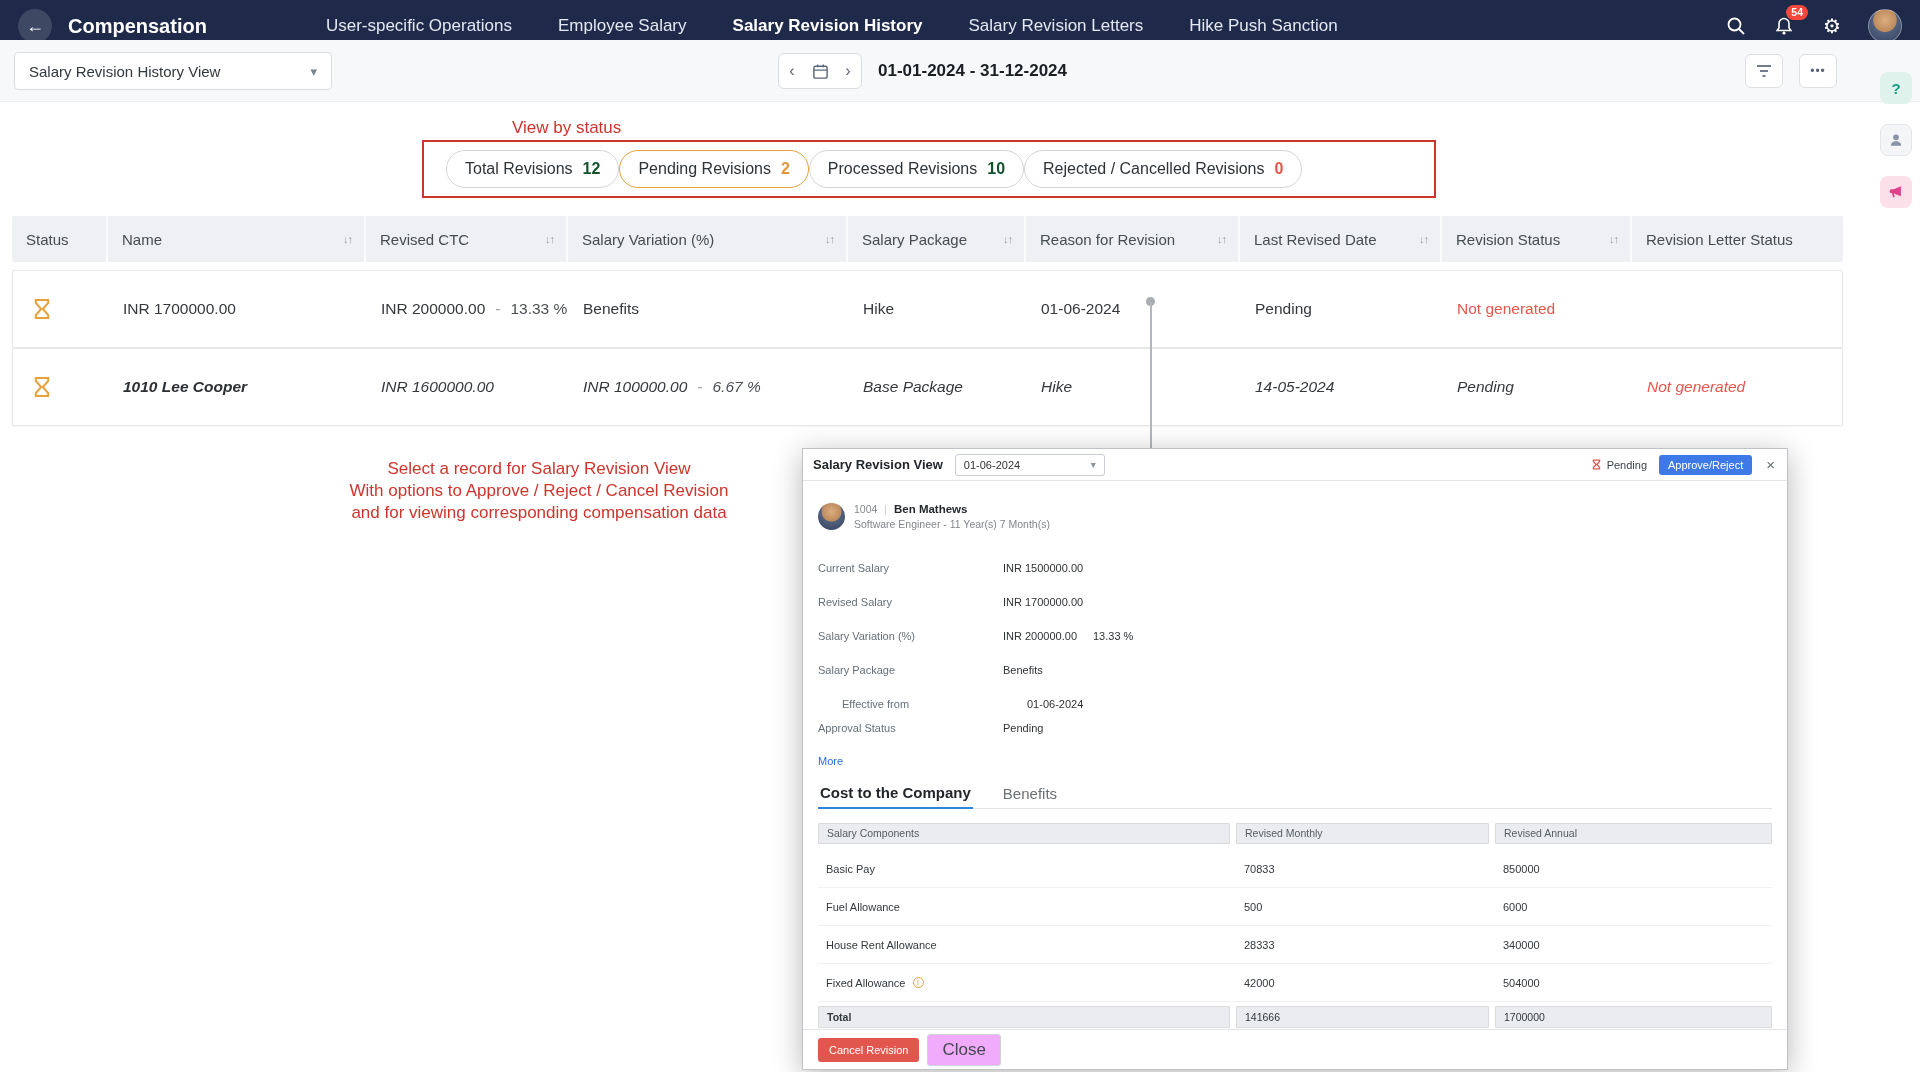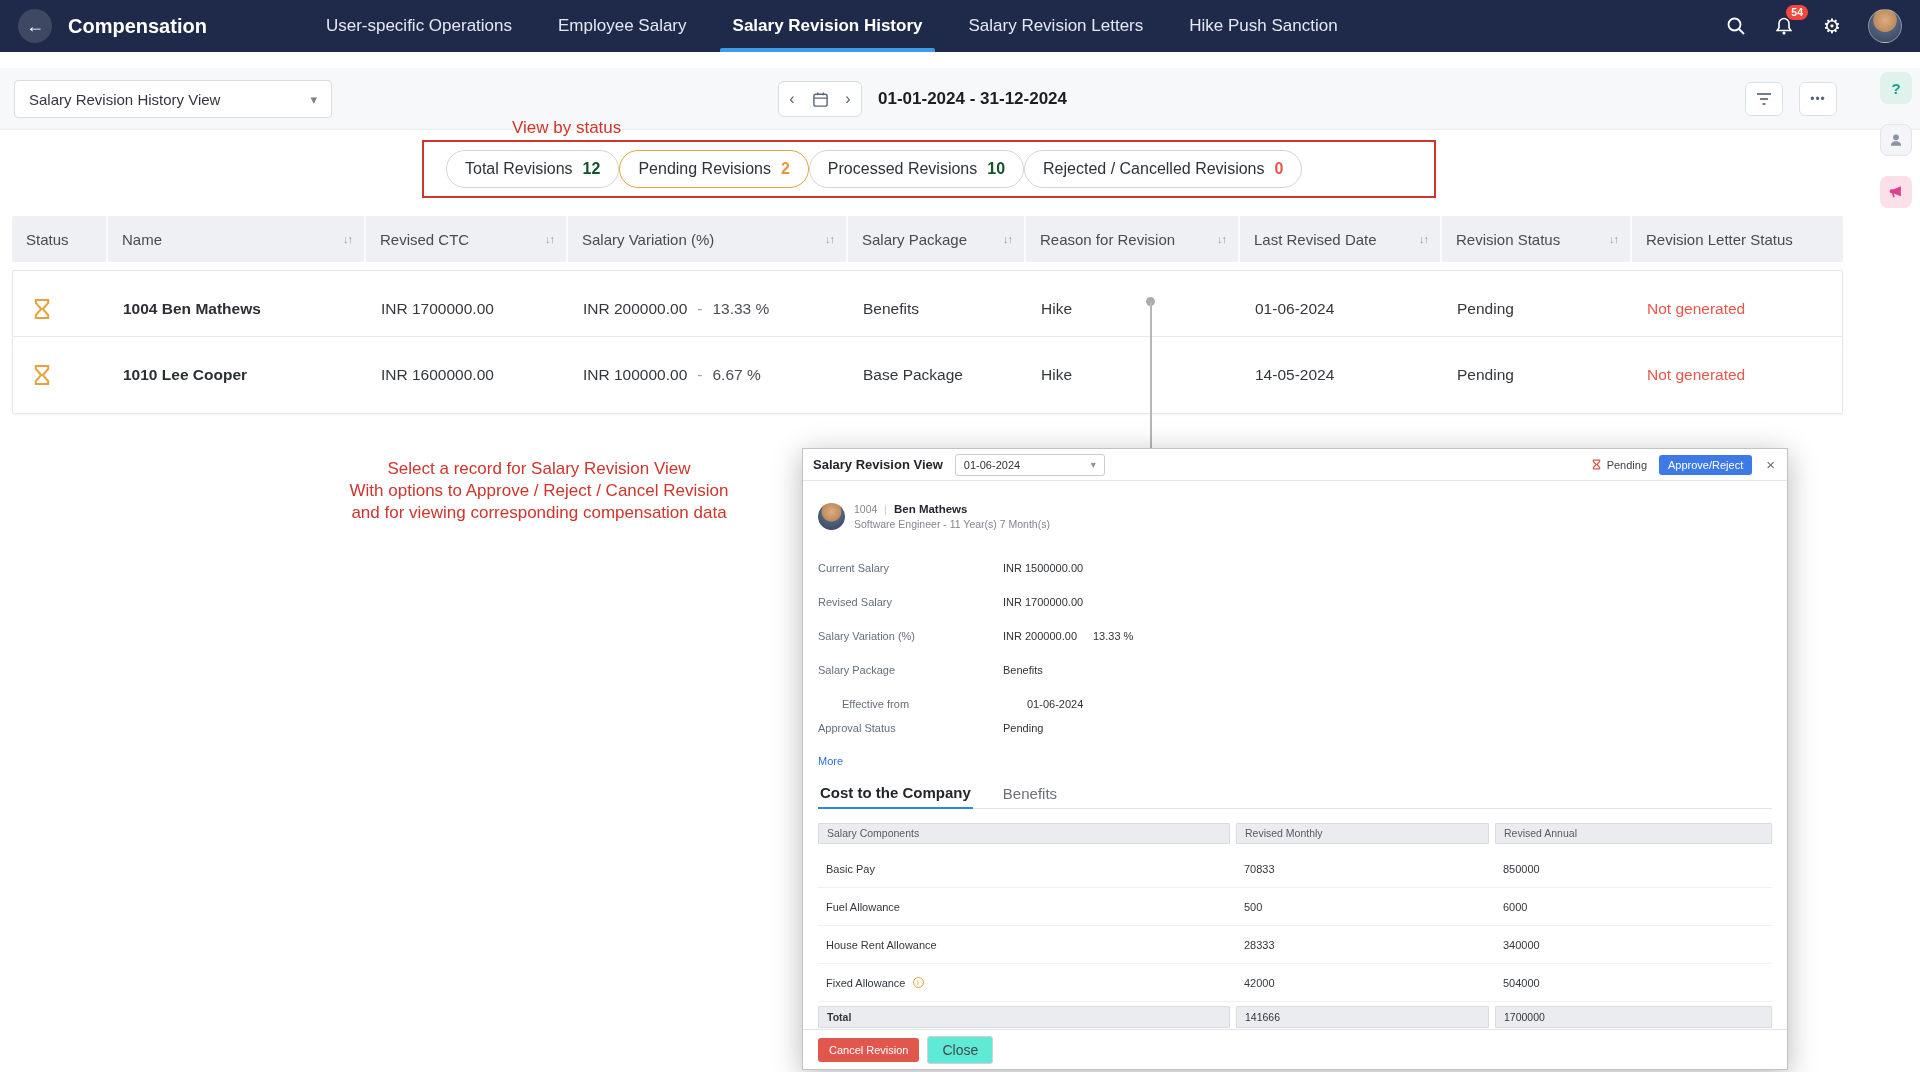--- a/index.html
+++ b/index.html
@@ -37,21 +37,21 @@
     font-size:10.5px; font-weight:bold; border-radius:9px; padding:2px 5px; line-height:1;
   }
   .avatar {
     width:34px; height:34px; border-radius:50%;
     background:radial-gradient(circle at 50% 32%, #dcae82 0%, #bd8a5c 42%, #51607c 45%, #33405e 100%);
     border:1px solid rgba(255,255,255,.35); cursor:pointer;
   }
 
   
   .toolbar {
-    position:absolute; top:68px; left:0; width:100%; height:62px;
+    position:absolute; top:40px; left:0; width:100%; height:62px;
     background:#f7f8f9; border-bottom:1px solid #eceef0;
   }
   .view-select {
     position:absolute; left:14px; top:12px; width:318px; height:38px; background:#fff;
     border:1px solid #d9dce0; border-radius:4px; display:flex; align-items:center;
     justify-content:space-between; padding:0 14px; font-size:15px; color:#33383e; cursor:pointer;
   }
   .view-select .chev { color:#7a828c; font-size:13px; }
   .date-area { position:absolute; left:778px; top:13px; display:flex; align-items:center; gap:16px; }
   .date-nav {
@@ -101,21 +101,21 @@
   .th {
     display:flex; align-items:center; padding:0 12px 0 14px; font-size:15px; color:#474c52;
   }
   .th:not(:last-child) { border-right:2px solid #fbfbfc; }
   .sort { margin-left:auto; font-size:11px; color:#979ca3; letter-spacing:-1px; cursor:pointer; }
   .trow {
     position:absolute; left:12px; width:1831px; height:78px; background:#fff;
     border:1px solid #e7e8ea; border-radius:2px; box-shadow:0 1px 2px rgba(0,0,0,.05); cursor:pointer;
   }
   .trow-1 { top:270px; }
-  .trow-2 { top:336px; }
+  .trow-2 { top:348px;font-style:italic; }
   .td { display:flex; align-items:center; padding-left:14px; font-size:15.5px; color:#34383d; }
   .td.status { padding-left:18px; }
   .td .name { font-weight:bold; color:#2b2f33; }
   .td .dash { color:#9aa0a6; margin:0 10px; }
   .td .pct { color:#4a4f55; }
   .td.letter { color:#e8554b; }
 
   
   .connector { position:absolute; left:1150px; top:302px; width:2px; height:146px; background:#b3b6ba; }
   .connector-dot { position:absolute; left:1146px; top:297px; width:9px; height:9px; border-radius:50%; background:#a9acb1; }
@@ -193,21 +193,21 @@
     display:inline-flex; align-items:center; justify-content:center; width:11px; height:11px;
     border:1px solid #e8a23c; border-radius:50%; color:#e8a23c; font-size:8px; margin-left:7px; cursor:pointer;
   }
   .ptotal { margin-top:4px; }
 
   .pfooter {
     position:absolute; left:0; right:0; bottom:0; height:40px; border-top:1px solid #e2e4e7;
     display:flex; align-items:center; padding-left:15px; gap:8px; background:#fff;
   }
   .cancel-btn { background:#e2574d; color:#fff; border:none; border-radius:3px; font-size:11px; padding:6px 11px; cursor:pointer; }
-  .close-btn { background:#5eead4; color:#44494f; border:1px solid #cfd3d8; border-radius:3px; font-size:14px; padding:5px 14px; cursor:pointer; }
+  .close-btn { background:#f0abfc; color:#44494f; border:1px solid #cfd3d8; border-radius:3px; font-size:17px; padding:5px 14px; cursor:pointer; }
 
   svg { display:block; }
 </style>
 </head>
 <body>
 
 <div class="navbar">
   <div class="back-btn">
     <span>←</span>
   </div>
@@ -352,23 +352,20 @@
     </div>
 </div>
 
 <div class="trow trow-1 grid">
   <div class="td status">
     <svg width="22" height="22" viewBox="0 0 16 16">
         <path d="M3.5 1.5h9v2L8.6 8l3.9 4.5v2h-9v-2L7.4 8 3.5 3.5z" fill="none" stroke="#e8a23c" stroke-width="1.5"></path>
       </svg>
   </div>
   <div class="td">
-      <span class="name">1004 Ben Mathews</span>
-    </div>
-  <div class="td">
       <span>INR 1700000.00</span>
     </div>
   <div class="td">
     <span>INR 200000.00</span>
     <span class="dash">-</span>
     <span class="pct">13.33 %</span>
   </div>
   <div class="td">
       <span>Benefits</span>
     </div>

